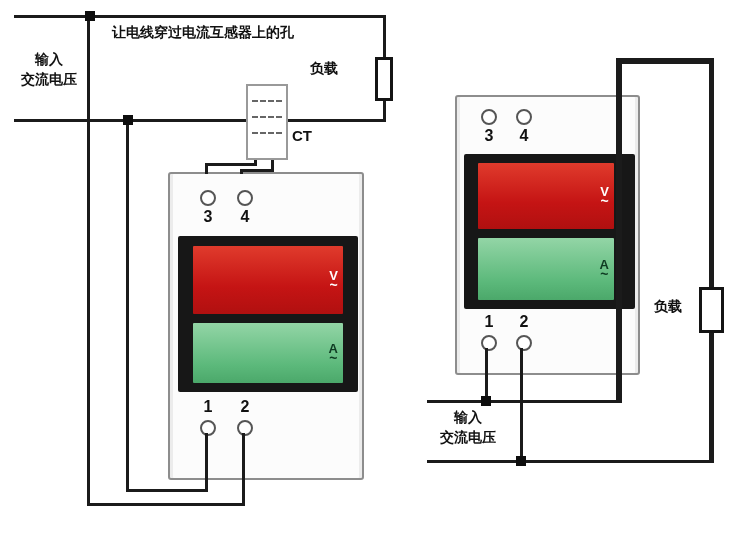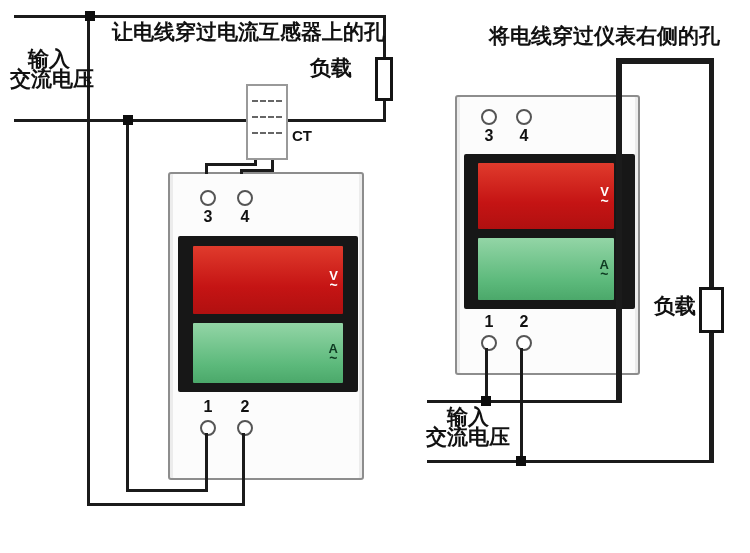--- a/index.html
+++ b/index.html
@@ -2,21 +2,21 @@
 <html><head>
 <meta charset="utf-8">
 <style>
   *{margin:0;padding:0;box-sizing:border-box}
   html,body{width:750px;height:553px}
   body{background:#fff;font-family:"Liberation Sans","DejaVu Sans",sans-serif;color:#111}
   .canvas{position:relative;width:750px;height:553px;background:#fff;overflow:hidden}
   .wire{position:absolute;background:#1b1b1b;z-index:2}
   .wire.thick{z-index:5}
   .dot{position:absolute;width:10px;height:10px;background:#0d0d0d;z-index:4}
-  .txt{position:absolute;font-weight:bold;font-size:21px;line-height:20px;white-space:nowrap;z-index:6}
+  .txt{position:absolute;font-weight:bold;font-size:14px;line-height:20px;white-space:nowrap;z-index:6}
   .txt.center{text-align:center}
   .small{font-size:15px;font-weight:600}
   .ct{position:absolute;background:#fff;border:2px solid #999;z-index:3}
   .ct-dash{position:absolute;left:4px;right:4px;height:0;border-top:2px dashed #666}
   .load{position:absolute;background:#fff;border:3px solid #141414;z-index:3}
   .meter{position:absolute;background:#fcfcfc;border:2px solid #8d8d8d;border-radius:3px;
          box-shadow:inset 3px 0 0 #ececec, inset -3px 0 0 #ececec;z-index:1}
   .bezel{position:absolute;background:#171717;border-radius:2px}
   .disp{position:absolute;display:flex;align-items:center;justify-content:flex-end;border-radius:1px}
   .disp.red{background:linear-gradient(180deg,#e03b2c 0%,#c51414 60%,#b11010 100%)}
@@ -136,21 +136,20 @@
 
     <div class="wire" style="left:427px;top:400px;width:195px;height:3px"></div>
     <div class="wire" style="left:427px;top:460px;width:287px;height:3px"></div>
 
     <div class="wire" style="left:485px;top:348px;width:3px;height:55px"></div>
     <div class="wire" style="left:520px;top:348px;width:3px;height:115px"></div>
 
     <div class="dot" style="left:481px;top:396px"></div>
     <div class="dot" style="left:516px;top:456px"></div>
 
-    <div class="txt" style="left:489px;top:26px">将电线穿过仪表右侧的孔</div>
     <div class="txt center" style="left:425px;top:407px;width:86px">
       <div>输入</div>
       <div>交流电压</div>
     </div>
     <div class="txt" style="left:654px;top:296px">负载</div>
   </div>
 
 </div>
 
 </body></html>

